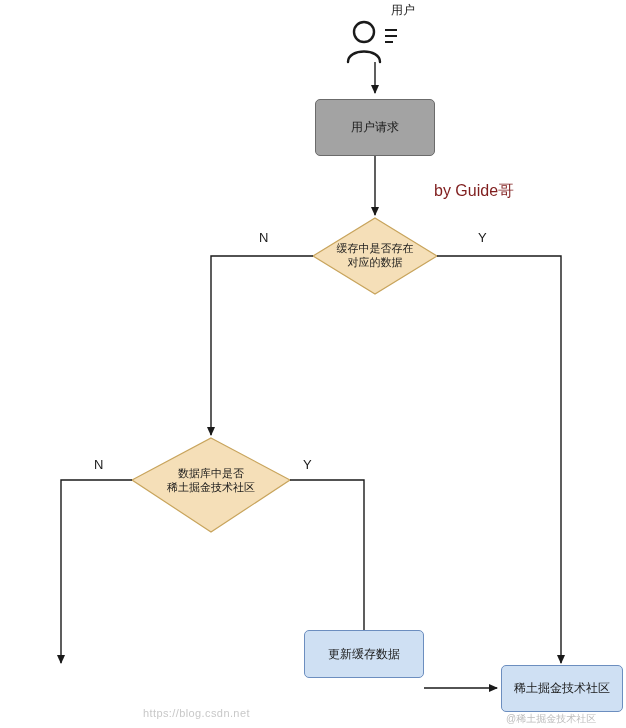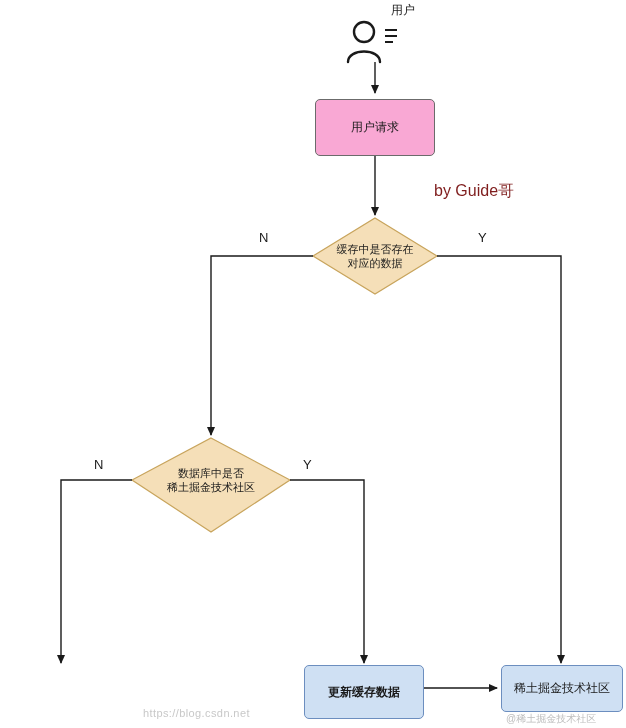--- a/index.html
+++ b/index.html
@@ -34,21 +34,21 @@
     color: #1a1a1a;
     font-size: 12px;
     line-height: 15px;
     white-space: pre-line;
   }
   .rect-node {
     border: 1px solid #666666;
     border-radius: 5px;
   }
   .rect-gray {
-    background: #f9a8d4;
+    background: #a3a3a3;
     border-color: #6b6b6b;
   }
   .rect-blue {
     background: #cfe0f3;
     border-color: #6c8ebf;
   }
   .rect-white {
     background: #ffffff;
     border-color: #3a3a3a;
   }
@@ -134,32 +134,32 @@
 
     <line x1="424" y1="688" x2="497" y2="688" stroke="#1a1a1a" stroke-width="1.4" marker-end="url(#arrow)"></line>
   </svg>
 
   <div class="actor-label" style="left:335px; top:2px;">用户</div>
 
   <div class="byline" style="left:434px; top:181px;">by Guide哥</div>
 
   <div class="node rect-node rect-gray" style="left:315px; top:99px; width:120px; height:57px;">用户请求</div>
 
-  <div class="diamond-label" style="left:317px; top:238px; width:116px; height:36px;">缓存中是否存在
+  <div class="diamond-label" style="left:317px; top:238px; width:116px; height:36px;font-family:Liberation Mono, monospace;">缓存中是否存在
 对应的数据</div>
 
   <div class="diamond-label" style="left:150px; top:462px; width:122px; height:36px;">数据库中是否
 稀土掘金技术社区</div>
 
   <div class="edge-label" style="left:259px; top:231px;">N</div>
   <div class="edge-label" style="left:478px; top:231px;">Y</div>
   <div class="edge-label" style="left:94px; top:458px;">N</div>
   <div class="edge-label" style="left:303px; top:458px;">Y</div>
 
 
-  <div class="node rect-node rect-blue" style="left:304px; top:665px; width:120px; height:54px;font-weight:bold;">更新缓存数据</div>
+  <div class="node rect-node rect-blue" style="left:304px; top:630px; width:120px; height:48px;">更新缓存数据</div>
 
   <div class="node rect-node rect-blue" style="left:501px; top:665px; width:122px; height:47px;">稀土掘金技术社区</div>
 
   <div class="watermark" style="left:143px; top:707px;">https://blog.csdn.net</div>
   <div class="watermark2" style="left:506px; top:712px;">@稀土掘金技术社区</div>
 
 </div>
 
 </body></html>

